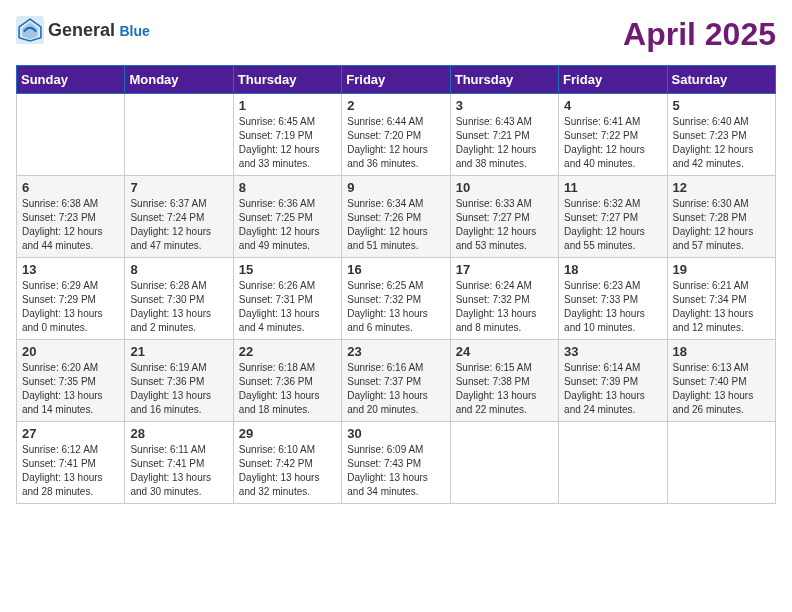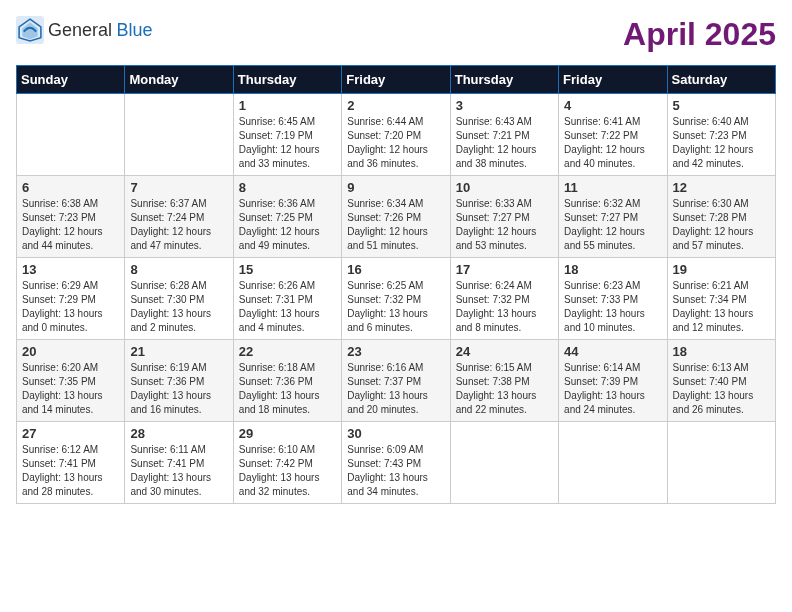--- a/index.html
+++ b/index.html
@@ -16,26 +16,26 @@
       align-items: flex-start;
       margin-bottom: 12px;
     }
     .logo {
       display: flex;
       align-items: center;
       gap: 4px;
     }
     .logo-text-general {
       font-size: 18px;
-      font-weight: normal;
+      font-weight: bold;
       color: #333;
     }
     .logo-text-blue {
-      font-size: 18px;
-      font-weight: normal;
+      font-size: 14px;
+      font-weight: bold;
       color: #1a6fba;
     }
     .logo-icon {
       width: 28px;
       height: 28px;
     }
     .title-block {
       text-align: right;
     }
     .month-title {
@@ -46,21 +46,21 @@
     .location-title {
       font-size: 15px;
       color: #555;
     }
     .calendar {
       width: 100%;
       border-collapse: collapse;
       border: 1px solid #ccc;
     }
     .calendar th {
-      background-color: #0f172a;
+      background-color: #4c1d95;
       color: #fff;
       font-size: 13px;
       font-weight: bold;
       padding: 6px 4px;
       text-align: left;
       border: 1px solid #1a6fba;
     }
     .calendar td {
       vertical-align: top;
       padding: 4px 5px;
@@ -221,21 +221,21 @@
         </td>
         <td>
           <div class="day-number">23</div>
           <div class="day-info">Sunrise: 6:16 AM<br>Sunset: 7:37 PM<br>Daylight: 13 hours and 20 minutes.</div>
         </td>
         <td>
           <div class="day-number">24</div>
           <div class="day-info">Sunrise: 6:15 AM<br>Sunset: 7:38 PM<br>Daylight: 13 hours and 22 minutes.</div>
         </td>
         <td>
-          <div class="day-number">44</div>
+          <div class="day-number">33</div>
           <div class="day-info">Sunrise: 6:14 AM<br>Sunset: 7:39 PM<br>Daylight: 13 hours and 24 minutes.</div>
         </td>
         <td>
           <div class="day-number">18</div>
           <div class="day-info">Sunrise: 6:13 AM<br>Sunset: 7:40 PM<br>Daylight: 13 hours and 26 minutes.</div>
         </td>
       </tr>
       <tr>
         <td>
           <div class="day-number">27</div>

